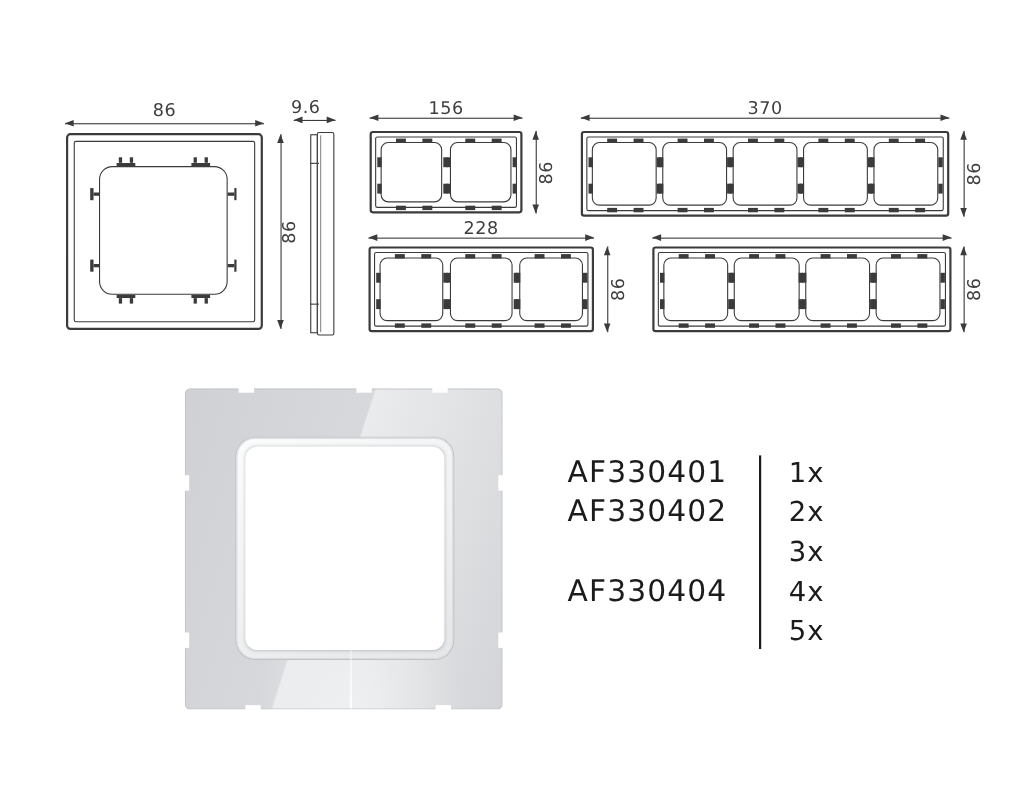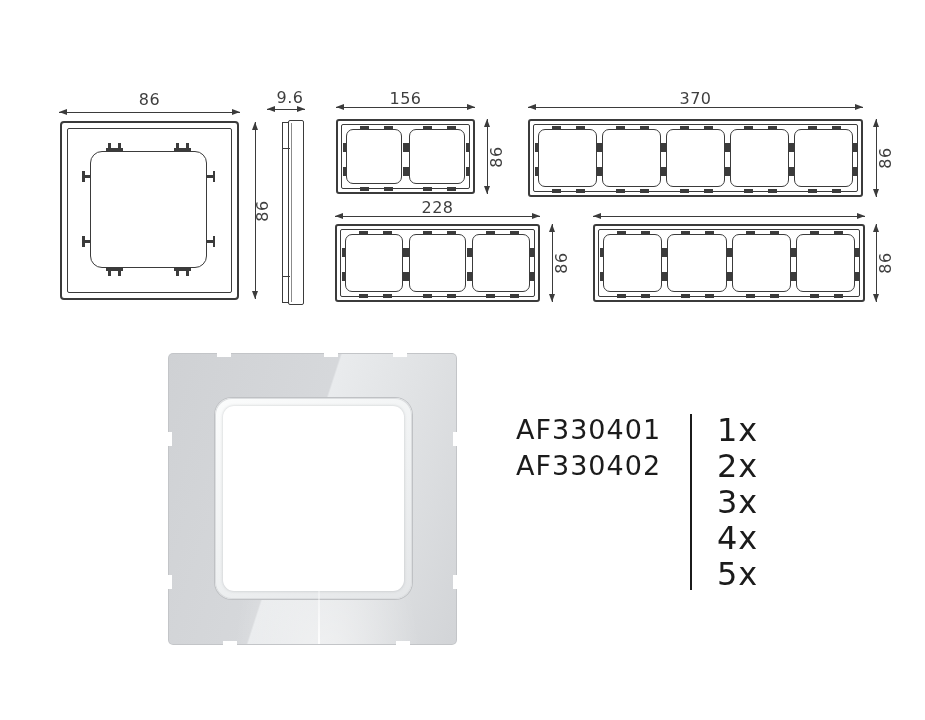--- a/index.html
+++ b/index.html
@@ -80,21 +80,21 @@
   .render-seam{position:absolute;left:52%;top:72%;bottom:1px;width:2px;
     background:linear-gradient(rgba(255,255,255,0),rgba(255,255,255,.9));}
   .notch{position:absolute;background:#ffffff;}
   .notch.h{width:14px;height:5px;}
   .notch.v{width:5px;height:14px;}
 
   
   .plist{position:absolute;left:516px;top:412px;width:256px;height:180px;color:var(--listtext);}
   .plist-row{position:relative;height:36px;line-height:36px;}
   .plist-sku{position:absolute;left:0;font-size:27px;letter-spacing:1px;}
-  .plist-qty{position:absolute;left:201px;font-size:32px;letter-spacing:1px;}
+  .plist-qty{position:absolute;left:201px;font-size:25px;letter-spacing:1px;}
   .plist-divider{position:absolute;left:174px;top:2px;width:2px;height:176px;background:var(--listtext);}
 </style>
 </head>
 <body>
 
 <div class="sheet">
 
   <div class="dim-label" style="left:59px;top:92px;width:181px;">86</div>
   <div class="dim-h" style="left:59px;top:112px;width:181px;"></div>
 
@@ -108,21 +108,21 @@
       <i class="bc bl" style="top:19px;"></i>
       <i class="bc bl" style="bottom:20px;"></i>
       <i class="bc br" style="top:19px;"></i>
       <i class="bc br" style="bottom:20px;"></i>
     </div>
   </div>
 
   <div class="dim-v" style="left:255px;top:122px;height:177px;"></div>
   <div class="dim-label rot" style="left:248px;top:203px;width:30px;">86</div>
 
-  <div class="dim-label" style="left:268px;top:90px;width:44px;">9.6</div>
+  <div class="dim-label" style="left:256px;top:90px;width:44px;">9.6</div>
   <div class="dim-h" style="left:267px;top:109px;width:38px;"></div>
   <div class="sideview" style="left:282px;top:120px;width:23px;height:185px;">
     <div class="sv-back"></div>
     <div class="sv-front"></div>
     <i class="sv-tick" style="top:28px;"></i>
     <i class="sv-tick" style="bottom:28px;"></i>
   </div>
 
   <div class="dim-label" style="left:336px;top:91px;width:139px;">156</div>
   <div class="dim-h" style="left:336px;top:107px;width:139px;"></div>
@@ -194,20 +194,21 @@
       <span class="plist-qty">1x</span>
     </div>
     <div class="plist-row">
       <span class="plist-sku">AF330402</span>
       <span class="plist-qty">2x</span>
     </div>
     <div class="plist-row">
       <span class="plist-qty">3x</span>
     </div>
     <div class="plist-row">
+      <span class="plist-sku">AF330404</span>
       <span class="plist-qty">4x</span>
     </div>
     <div class="plist-row">
       <span class="plist-qty">5x</span>
     </div>
     <div class="plist-divider"></div>
   </div>
 
 </div>
 

